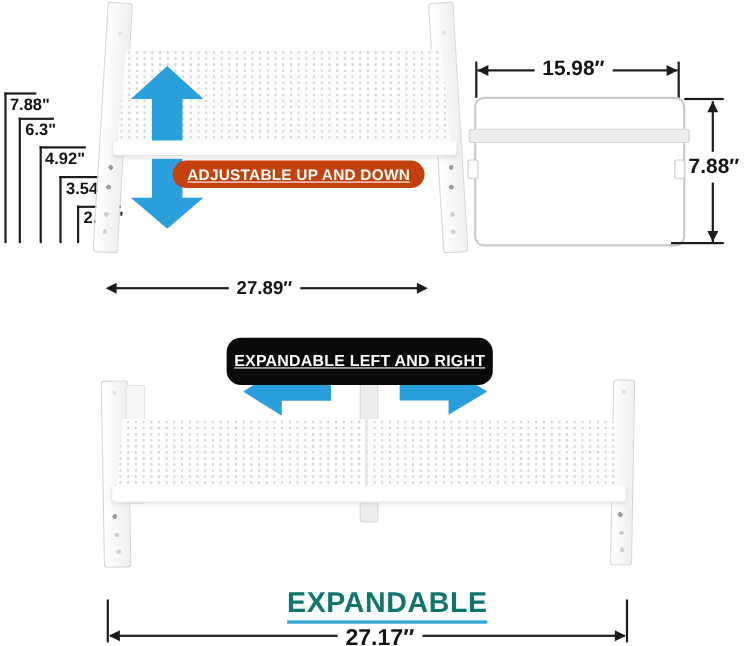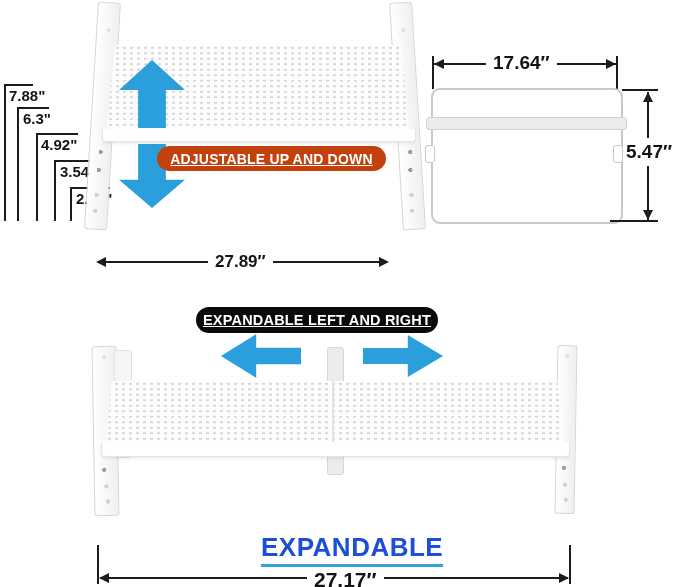--- a/index.html
+++ b/index.html
@@ -67,21 +67,21 @@
     clip-path:polygon(0 50%,44% 0,44% 31%,100% 31%,100% 69%,44% 69%,44% 100%);}
   .right-arrow{left:363px;top:335px;width:80px;height:42px;
     clip-path:polygon(100% 50%,56% 0,56% 31%,0 31%,0 69%,56% 69%,56% 100%);}
   
   .pill{
     position:absolute;color:#fff;display:flex;align-items:center;justify-content:center;
     font-weight:bold;text-decoration:underline;border-radius:13px;z-index:6;
     letter-spacing:.2px;white-space:nowrap;
   }
   .pillA{left:157px;top:146px;width:229px;height:25px;font-size:14px;}
-  .pillB{left:196px;top:307px;width:242px;height:26px;font-size:14.5px;text-align:center;}
+  .pillB{left:206px;top:307px;width:242px;height:43px;font-size:14.5px;text-align:center;}
   
   .caption{
     position:absolute;font-weight:bold;font-size:26px;letter-spacing:.5px;
     padding-bottom:1px;border-bottom:3px solid;white-space:nowrap;z-index:6;
   }
   .captionA{left:160px;top:216px;}
   .captionB{left:261px;top:532px;}
   
   .sv-box{position:absolute;left:431px;top:88px;width:188px;height:132px;
     border:2px solid #c9c9c9;border-radius:9px;background:#fff;}
@@ -135,49 +135,49 @@
     <div class="dimlabel" style="left:208px;top:252px;font-size:17px;">27.89″</div>
   </div>
 
   <div>
 
     <div class="vline" style="left:432px;top:56px;height:33px;"></div>
     <div class="vline" style="left:616px;top:56px;height:33px;"></div>
     <div class="hline" style="left:434px;top:63px;width:182px;"></div>
     <div class="ah ah-left" style="left:434px;top:59px;"></div>
     <div class="ah ah-right" style="left:606px;top:59px;"></div>
-    <div class="dimlabel" style="left:486px;top:52px;font-size:19px;">17.64″</div>
+    <div class="dimlabel" style="left:486px;top:52px;font-size:19px;">15.98″</div>
 
     <div class="sv-box"></div>
     <div class="sv-bar"></div>
     <div class="sv-tab sv-tab-l"></div>
     <div class="sv-tab sv-tab-r"></div>
 
     <div class="hline" style="left:622px;top:89px;width:36px;"></div>
     <div class="hline" style="left:610px;top:220px;width:48px;"></div>
     <div class="vline" style="left:647px;top:92px;height:128px;"></div>
     <div class="ah ah-up" style="left:643px;top:92px;"></div>
     <div class="ah ah-down" style="left:643px;top:210px;"></div>
-    <div class="dimlabel" style="left:624px;top:138px;font-size:19px;padding:3px 2px;">5.47″</div>
+    <div class="dimlabel" style="left:624px;top:138px;font-size:19px;padding:3px 2px;">7.88″</div>
   </div>
 
   <div>
     <div class="pill pillB" style="background: rgb(10, 10, 10);">EXPANDABLE LEFT AND RIGHT</div>
     <div class="barrow left-arrow" style="background: rgb(43, 158, 220);"></div>
     <div class="barrow right-arrow" style="background: rgb(43, 158, 220);"></div>
     <div class="leg" style="left:327px;top:347px;width:15px;height:126px;background:#ececec;"></div>
     <div class="leg dots-b" style="left:93px;top:346px;width:23px;height:168px;transform:rotate(-1deg);"></div>
     <div class="leg" style="left:114px;top:350px;width:16px;height:106px;background:#f6f6f6;border-color:#e2e2e2;"></div>
     <div class="leg dots-b" style="left:556px;top:345px;width:18px;height:167px;transform:rotate(1deg);"></div>
     <div class="shelf-top shelfB-top"></div>
     <div class="seam"></div>
     <div class="shelf-front shelfB-front"></div>
   </div>
 
-  <div class="caption captionB" style="color: #1d4ed8; border-bottom-color: rgb(49, 165, 216);">EXPANDABLE</div>
+  <div class="caption captionB" style="color: #0f766e; border-bottom-color: rgb(49, 165, 216);">EXPANDABLE</div>
   <div>
     <div class="vline" style="left:97px;top:545px;height:39px;"></div>
     <div class="vline" style="left:569px;top:545px;height:39px;"></div>
     <div class="hline" style="left:100px;top:577px;width:468px;"></div>
     <div class="ah ah-left" style="left:99px;top:573px;"></div>
     <div class="ah ah-right" style="left:559px;top:573px;"></div>
     <div class="dimlabel" style="left:307px;top:568px;font-size:21px;">27.17″</div>
   </div>
 
 </div>

